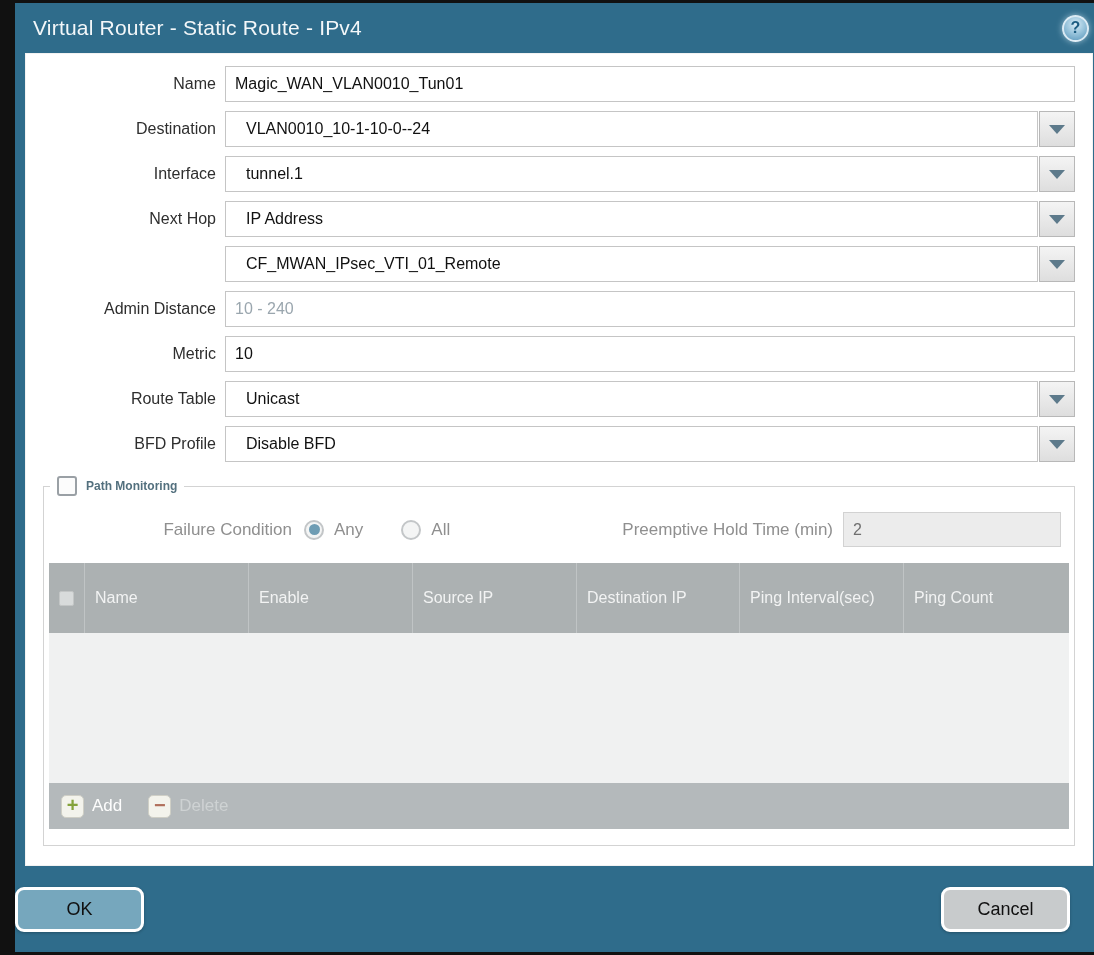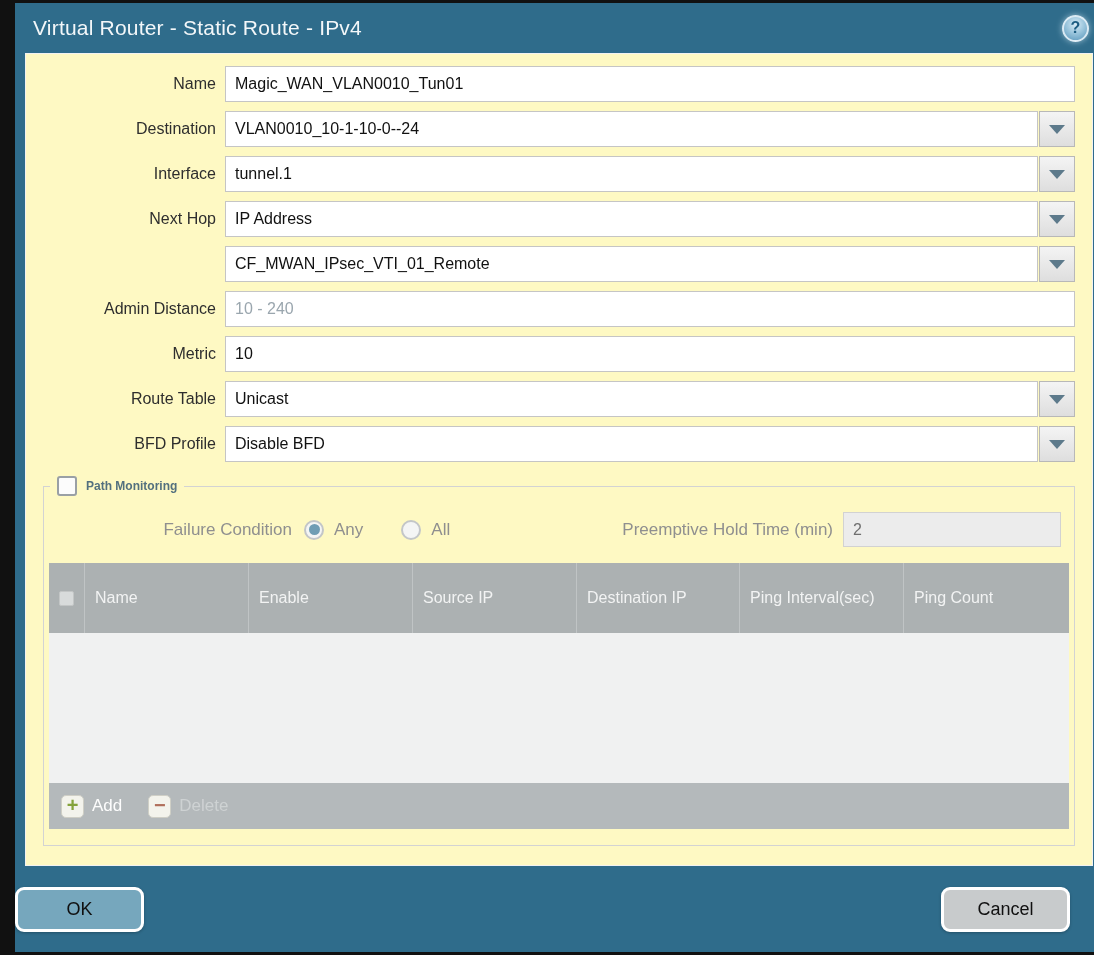--- a/index.html
+++ b/index.html
@@ -30,21 +30,21 @@
     box-shadow: 0 0 6px rgba(220,240,250,0.6);
     color: #1d5d82; font-weight: bold; font-size: 16px;
     display: flex; align-items: center; justify-content: center;
     cursor: pointer;
   }
 
   
   .content {
     flex: 1 1 auto;
     margin: 0 10px;
-    background: #fef9c3;
+    background: #ffffff;
     border: 1px solid #f2f2f2;
     overflow: hidden;
     padding-top: 12px;
   }
 
   .row {
     display: flex; align-items: center;
     margin-bottom: 9px;
     padding: 0 17px 0 3px;
   }
@@ -59,21 +59,21 @@
     border: 1px solid #c5c5c5; background: #fff;
     font-family: "Liberation Sans", sans-serif;
     font-size: 16px; color: #111; padding: 8px 9px;
     outline: none;
   }
   .tinput::placeholder { color: #9aa6ae; opacity: 1; }
   .dd-display {
     flex: 1; height: 36px;
     border: 1px solid #c5c5c5; background: #fff;
     display: flex; align-items: center;
-    font-size: 16px; color: #111; padding: 0 9px;
+    font-size: 16px; color: #111; padding: 0 20px;
     cursor: pointer;
   }
   .dd-btn {
     flex: 0 0 36px; width: 36px; height: 36px; margin-left: 1px;
     background: linear-gradient(#f4f4f4, #dedede);
     border: 1px solid #b8b8b8;
     display: flex; align-items: center; justify-content: center;
     cursor: pointer;
   }
   .dd-arrow {

